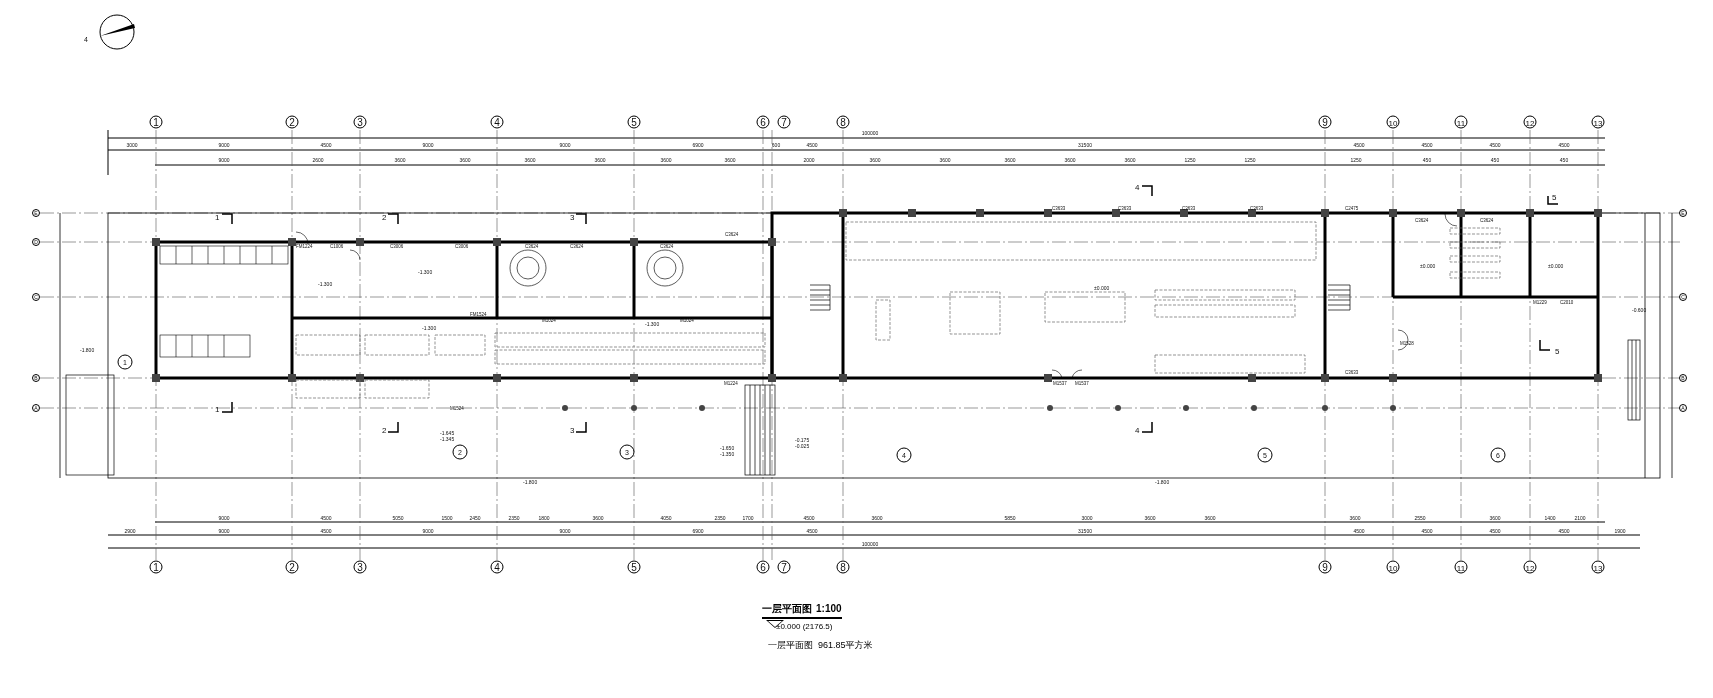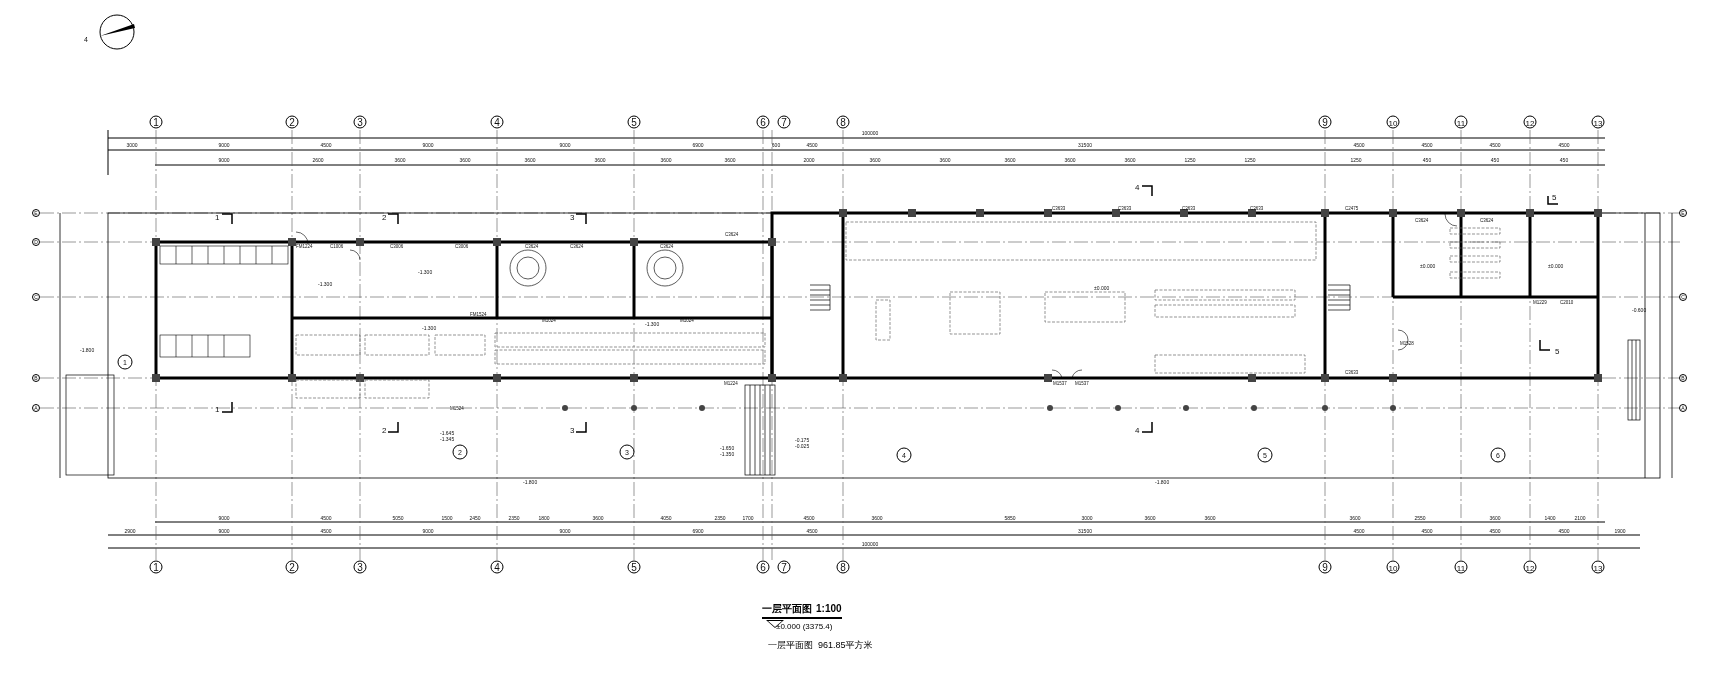--- a/index.html
+++ b/index.html
@@ -523,16 +523,16 @@
     <path d="M1072,378 A10,10 0 0,1 1082,370"></path>
     <path d="M1398,330 A10,10 0 0,1 1398,350"></path>
     <path d="M1445,214 A12,12 0 0,0 1457,226"></path>
   </g>
 </svg>
 
 <div class="title-block">
   <div>
     <span class="title-main"><span>一层平面图</span><span class="title-scale">1:100</span></span>
   </div>
-  <div class="title-level">±0.000 (3375.4)</div>
+  <div class="title-level">±0.000 (2176.5)</div>
   <div class="tri"></div>
   <div class="title-area"><span>一层平面图</span>&nbsp;&nbsp;<span>961.85平方米</span></div>
 </div>
 
 </body></html>

